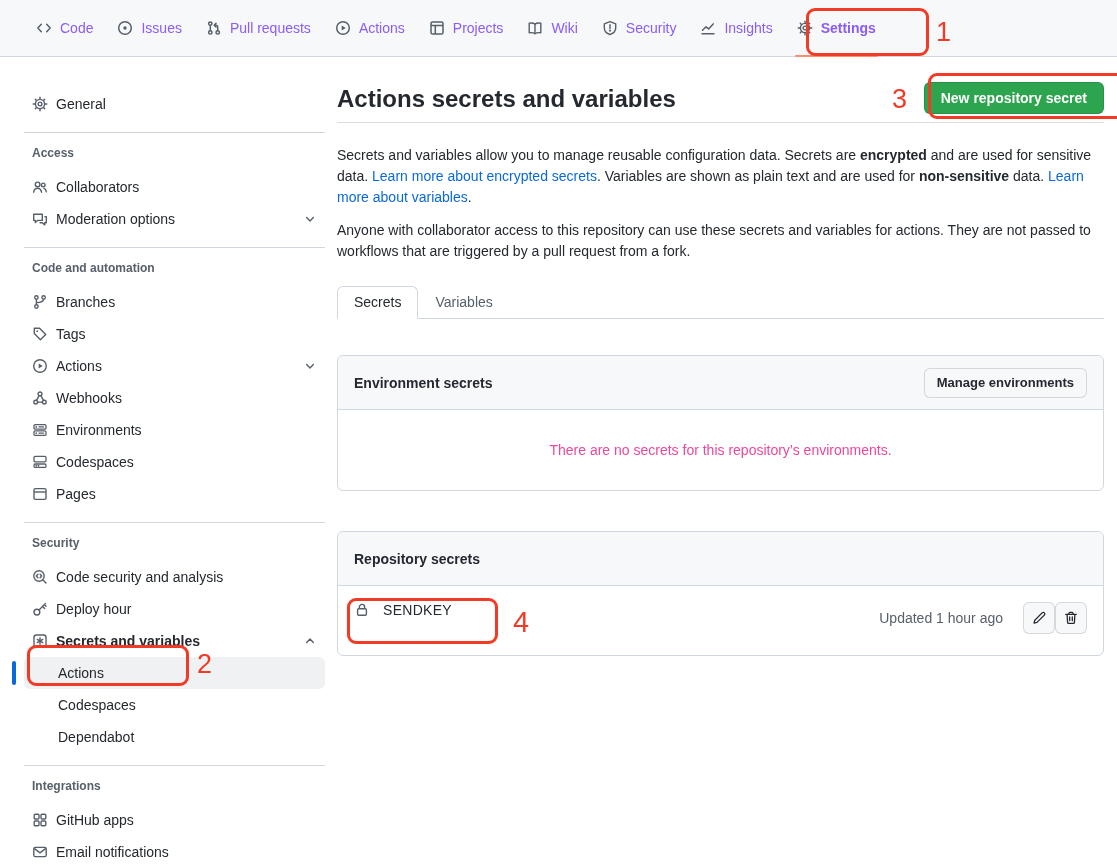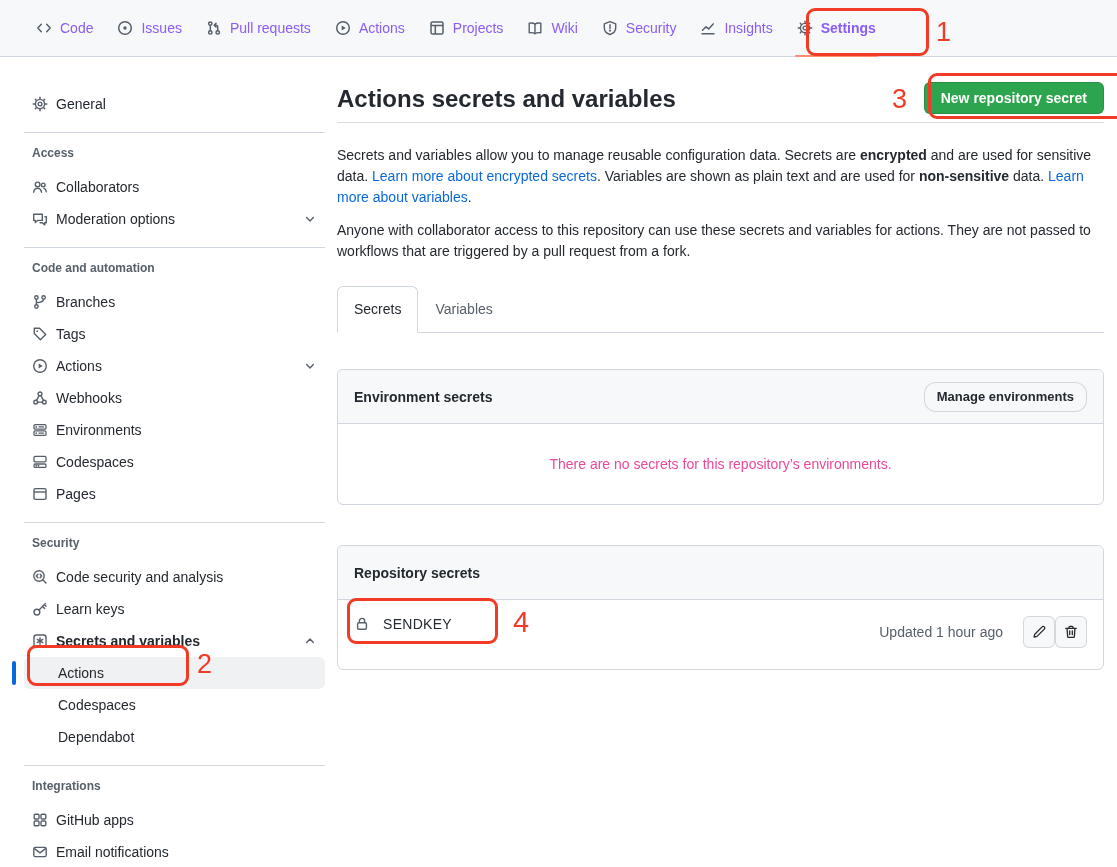--- a/index.html
+++ b/index.html
@@ -61,39 +61,39 @@
     font-family:inherit; cursor:pointer; white-space:nowrap;
   }
   .main-divider { border-top:1px solid #d8dee4; margin-top:8px; }
   .intro p { margin-top:22px; line-height:21px; }
   .intro p + p { margin-top:12px; }
   .intro a { color:#0969da; text-decoration:none; cursor:pointer; }
   .intro strong { font-weight:700; }
 
   .tabbar { display:flex; align-items:flex-end; margin-top:24px; border-bottom:1px solid #d0d7de; }
   .tab {
-    padding:13px 16px; font-size:14px; cursor:pointer; color:#57606a;
+    padding:6px 16px; font-size:14px; cursor:pointer; color:#57606a;
     border:1px solid transparent; margin-bottom:-1px; line-height:19px;
   }
   .tab.active {
     background:#fff; color:#24292f; border-color:#d0d7de;
     border-bottom-color:#fff; border-radius:6px 6px 0 0;
   }
 
   .box { margin-top:36px; border:1px solid #d0d7de; border-radius:6px; background:#fff; }
   .box.repo { margin-top:40px; }
   .box-header {
     display:flex; align-items:center; justify-content:space-between;
     background:#f6f8fa; border-bottom:1px solid #d0d7de;
     border-radius:6px 6px 0 0; padding:11px 16px; min-height:54px;
   }
   .box-title { font-weight:700; font-size:14px; }
   .btn-light {
     background:#f6f8fa; color:#24292f; border:1px solid rgba(27,31,36,0.15);
-    border-radius:12px; height:30px; padding:0 12px; font-size:13px; font-weight:600;
+    border-radius:6px; height:30px; padding:0 12px; font-size:13px; font-weight:600;
     font-family:inherit; cursor:pointer; white-space:nowrap;
   }
   .box-empty { padding:30px 16px; text-align:center; line-height:20px; color:#ec4899; }
   .secret-row { display:flex; align-items:flex-start; padding:16px; min-height:69px; }
   .secret-name { display:flex; align-items:center; gap:13px; }
   .secret-name .ic { color:#57606a; }
   .secret-label { font-size:14px; letter-spacing:0.3px; }
   .secret-meta { margin-left:auto; display:flex; align-items:center; gap:20px; }
   .updated { color:#57606a; }
   .icon-btn {
@@ -301,21 +301,21 @@
         <path d="M10.9 10.9 14 14"></path>
         <path d="M5.9 5.3 4.3 7l1.6 1.7M8.1 5.3 9.7 7 8.1 8.7"></path>
       </svg>
     <span>Code security and analysis</span>
   </div>
   <div class="sb-item">
     <svg class="ic" viewBox="0 0 16 16" fill="none" stroke="currentColor" stroke-width="1.4" stroke-linecap="round">
         <circle cx="4.9" cy="11.1" r="2.9"></circle>
         <path d="M7 9 13.5 2.5M10.6 5.4l2 2M12.4 3.6l1.6 1.6"></path>
       </svg>
-    <span>Learn keys</span>
+    <span>Deploy hour</span>
   </div>
   <div class="sb-item bold">
     <svg class="ic" viewBox="0 0 16 16" fill="none" stroke="currentColor" stroke-width="1.4" stroke-linecap="round">
         <rect x="2" y="2" width="12" height="12" rx="2.4"></rect>
         <path d="M8 4.8v6.4M5.2 6.4l5.6 3.2M10.8 6.4 5.2 9.6"></path>
       </svg>
     <span>Secrets and variables</span>
     <svg class="ic ic14 chev" viewBox="0 0 16 16" fill="none" stroke="currentColor" stroke-width="1.6" stroke-linecap="round" stroke-linejoin="round">
         <path d="M4.2 9.6 8 5.8l3.8 3.8"></path>
       </svg>

